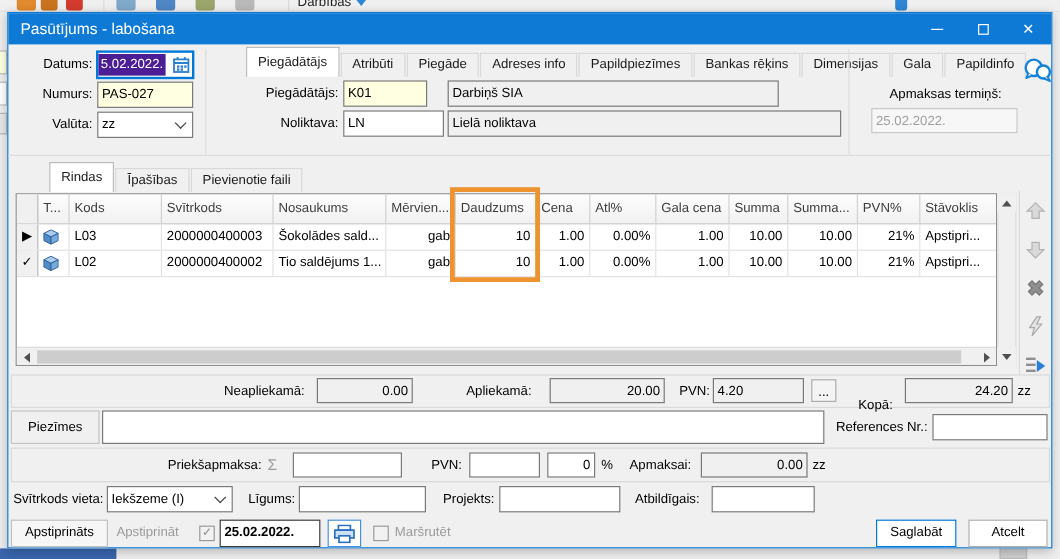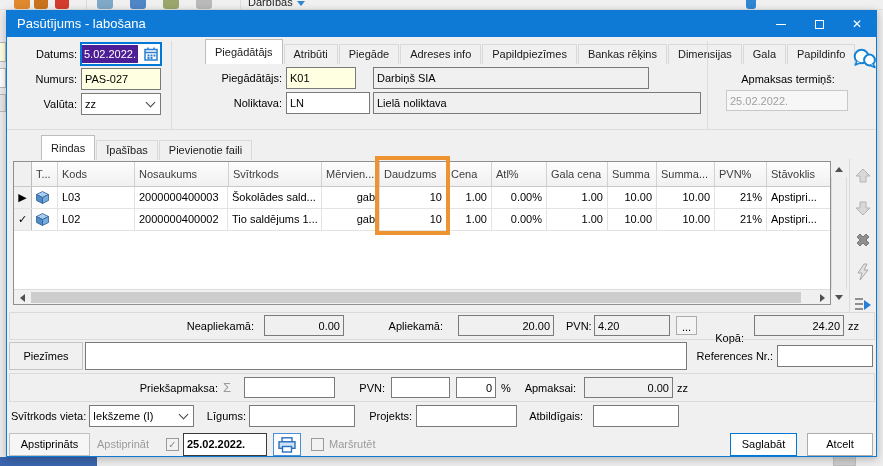--- a/index.html
+++ b/index.html
@@ -171,22 +171,22 @@
       <div class="tab active">Rindas</div>
       <div class="tab">Īpašības</div>
       <div class="tab">Pievienotie faili</div>
     </div>
 
     <div class="grid">
       <div class="grow ghead">
         <div class="hc mk w0"></div>
         <div class="hc w1">T...</div>
         <div class="hc w2">Kods</div>
+        <div class="hc w3">Svītrkods</div>
         <div class="hc w4">Nosaukums</div>
-        <div class="hc w3">Svītrkods</div>
         <div class="hc w5">Mērvien...</div>
         <div class="hc w6">Daudzums</div>
         <div class="hc w7">Cena</div>
         <div class="hc w8">Atl%</div>
         <div class="hc w9">Gala cena</div>
         <div class="hc w10">Summa</div>
         <div class="hc w11">Summa...</div>
         <div class="hc w12">PVN%</div>
         <div class="hc w13">Stāvoklis</div>
       </div>

